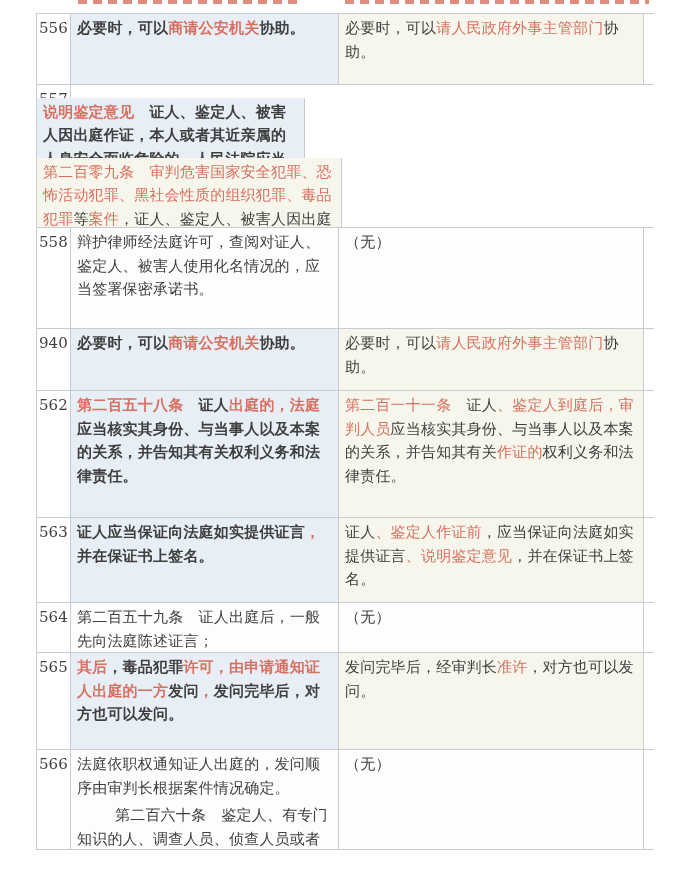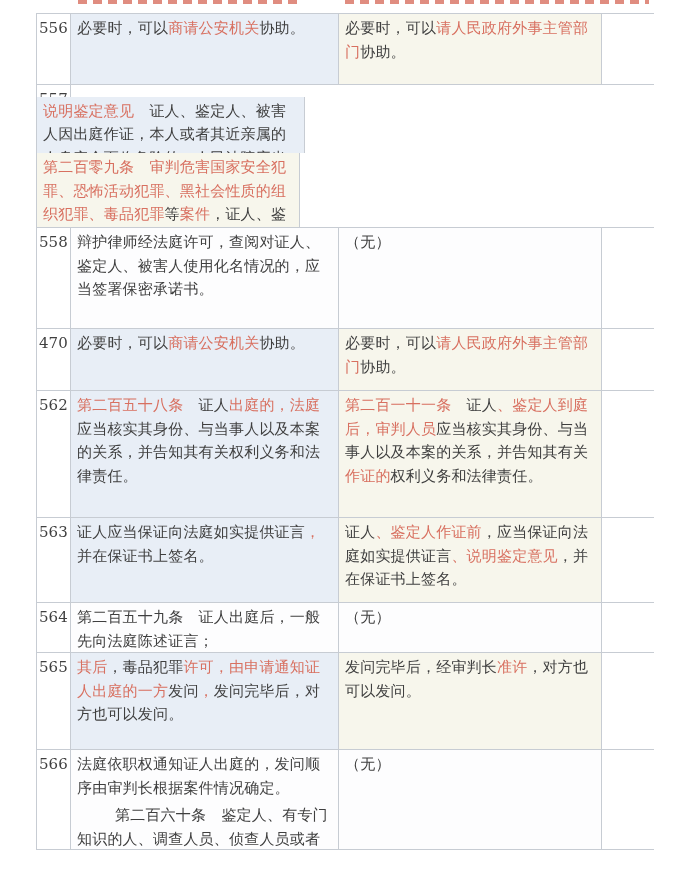--- a/index.html
+++ b/index.html
@@ -39,22 +39,22 @@
   .cell{
     box-sizing:border-box;
     border-right:1px solid var(--border);
     padding:3px 6px 0 6px;
     font-size:15px;line-height:23.5px;
     overflow:hidden;
     letter-spacing:0.2px;
   }
   .cell.num{width:34px;text-align:center;padding:3px 1px 0 1px;background:#ffffff;}
   .cell.old{width:268px;}
-  .cell.new{width:263px;}
-  .trow.changed .old{background:var(--blue);}
+  .cell.new{width:305px;}
+  .trow.changed .old{background:var(--blue);font-weight:bold;}
   .trow.changed .new{background:var(--warm);}
   .trow.plain .old,.trow.plain .new{background:var(--plain);}
   .red{color:var(--red);}
   .para{margin:0;}
   .para + .para{margin-top:4px;}
   .para.indent{text-indent:38px;}
 </style>
 </head>
 <body>
 
@@ -83,21 +83,21 @@
       <div class="trow plain" style="height: 101px;">
         <div class="cell num">558</div>
         <div class="cell old">
           <div class="para"><span class="plain">辩护律师经法庭许可，查阅对证人、鉴定人、被害人使用化名情况的，应当签署保密承诺书。</span></div>
         </div>
         <div class="cell new">
           <div class="para"><span class="plain">（无）</span></div>
         </div>
       </div>
       <div class="trow changed" style="height: 62px;">
-        <div class="cell num">470</div>
+        <div class="cell num">940</div>
         <div class="cell old">
           <div class="para"><span class="plain">必要时，可以</span><span class="red">商请公安机关</span><span class="plain">协助。</span></div>
         </div>
         <div class="cell new">
           <div class="para"><span class="plain">必要时，可以</span><span class="red">请人民政府外事主管部门</span><span class="plain">协助。</span></div>
         </div>
       </div>
       <div class="trow changed" style="height: 127px;">
         <div class="cell num">562</div>
         <div class="cell old">

